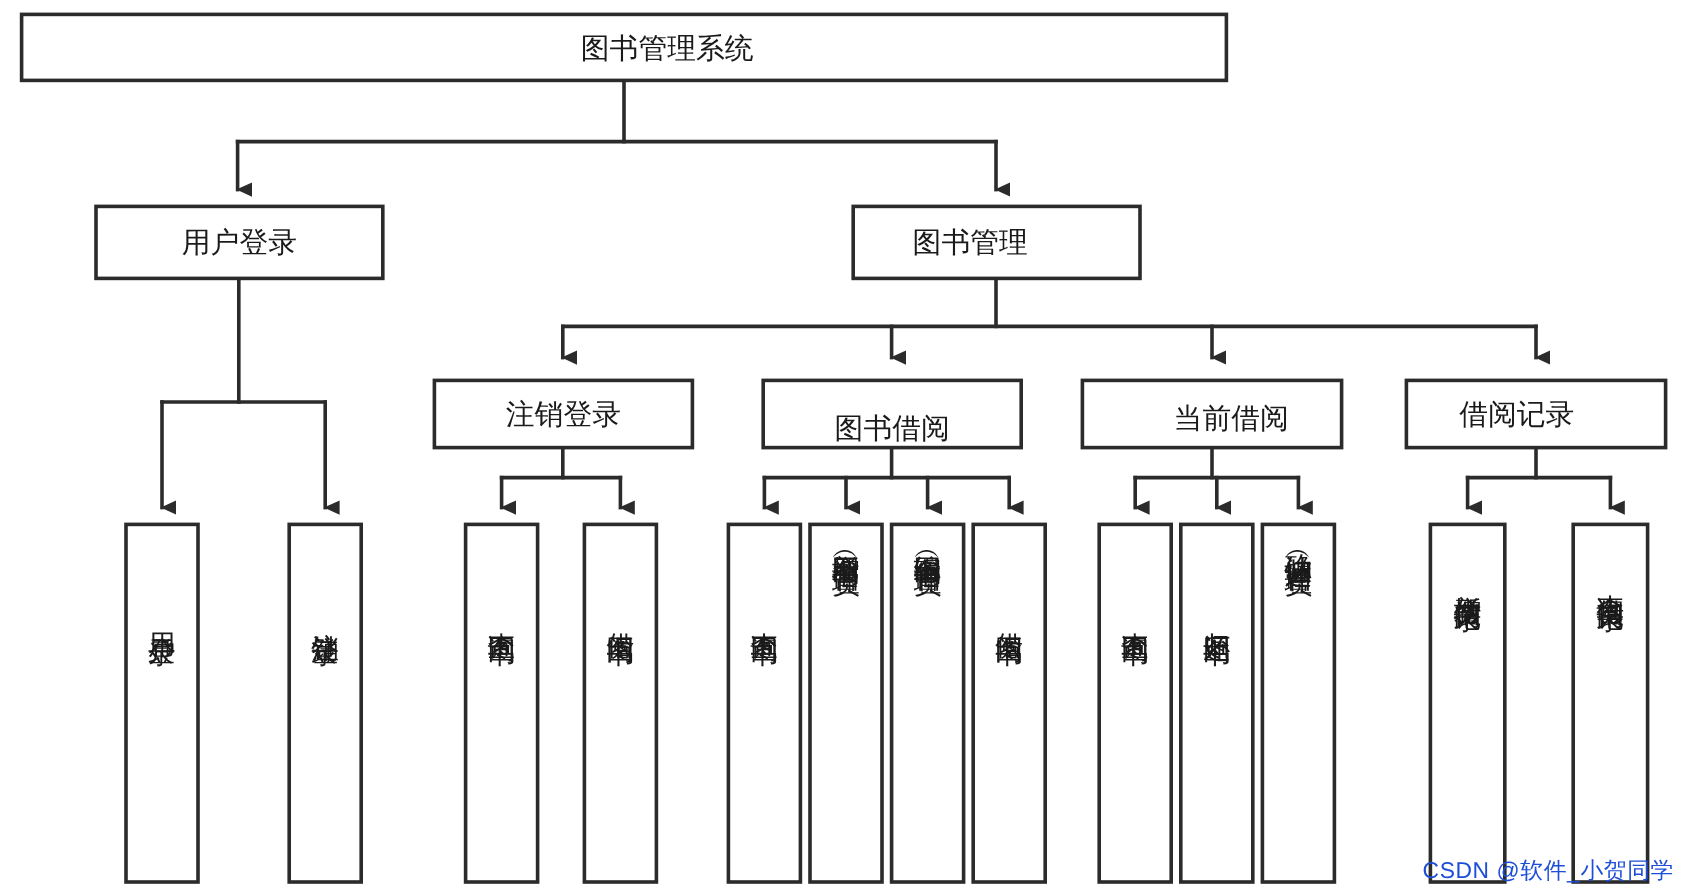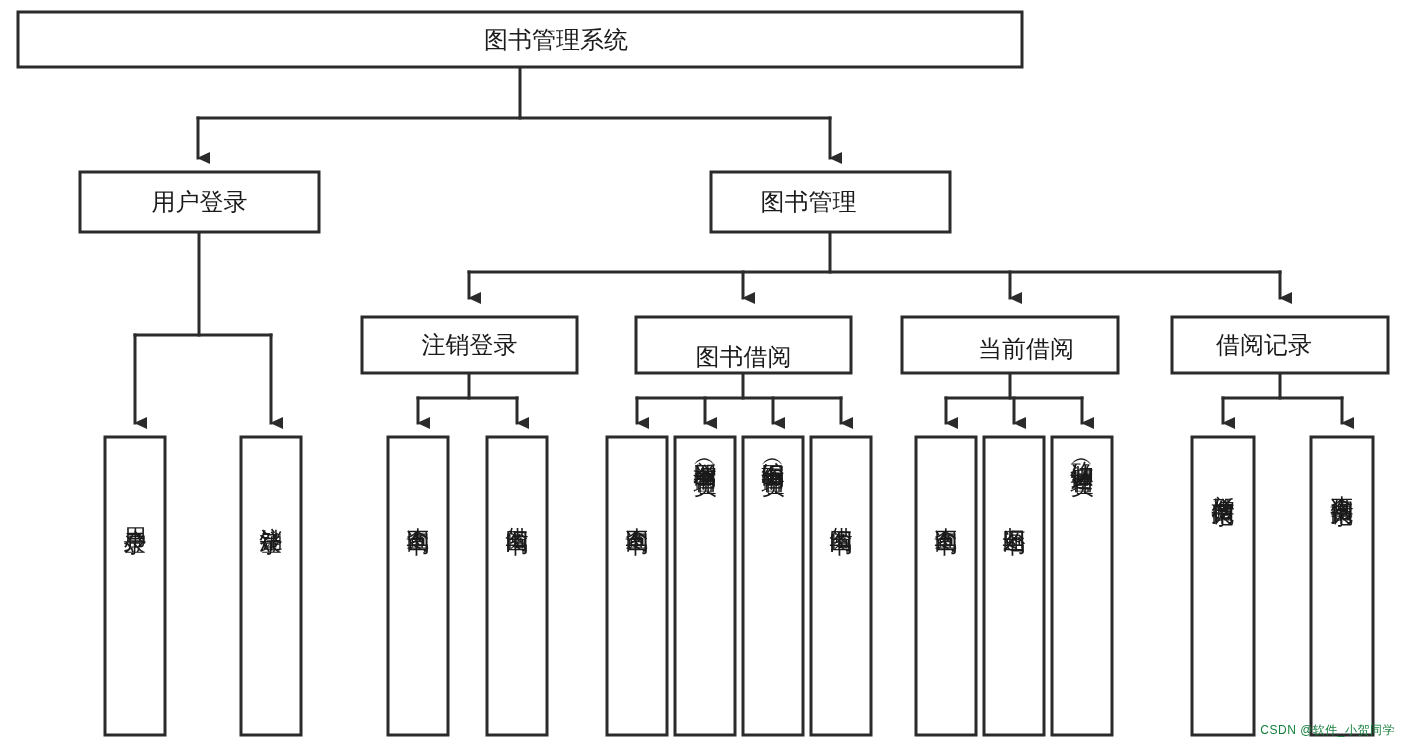--- a/index.html
+++ b/index.html
@@ -69,22 +69,22 @@
     font-family: "Liberation Sans", "DejaVu Sans", sans-serif;
     font-size: 24px;
     color: #1a1a1a;
     white-space: nowrap;
   }
   #watermark {
     position: absolute;
     right: 10px;
     bottom: 8px;
     font-family: "Liberation Sans", "DejaVu Sans", sans-serif;
-    font-size: 12px;
-    color: #15803d;
+    font-size: 19px;
+    color: #1d4ed8;
     letter-spacing: 0.5px;
     user-select: none;
     pointer-events: none;
   }
 </style>
 </head>
 <body>
 
 <div id="diagram-root">
 

